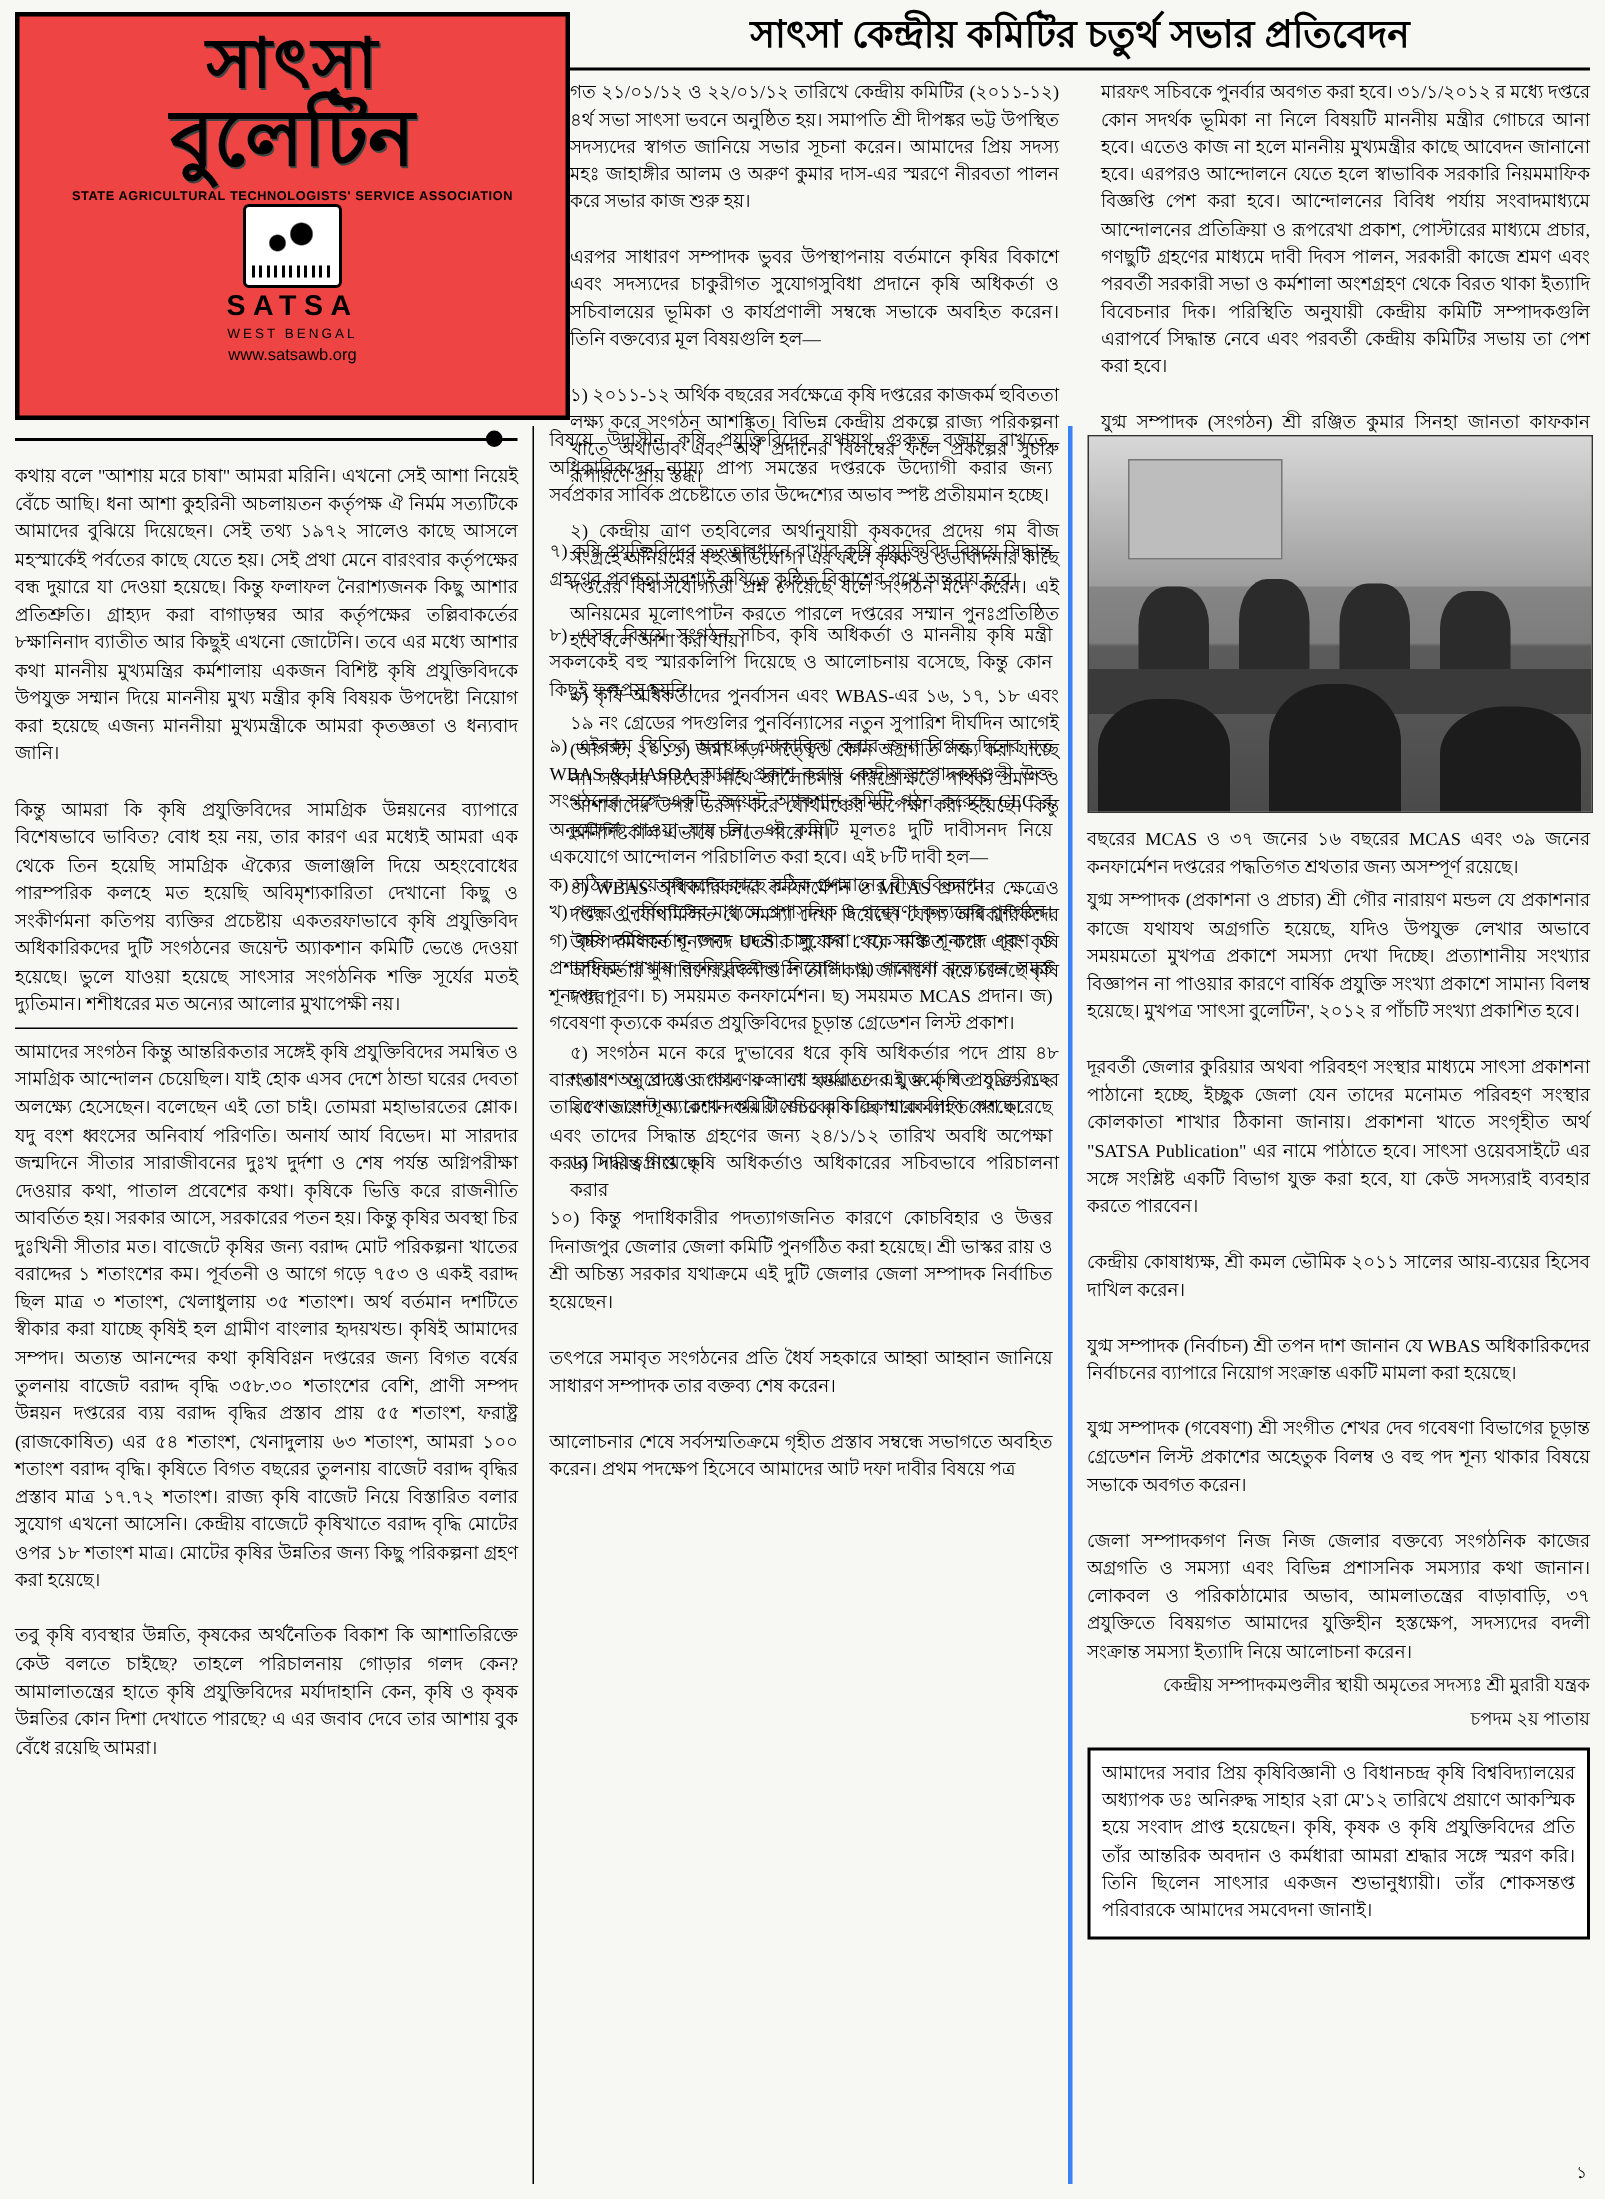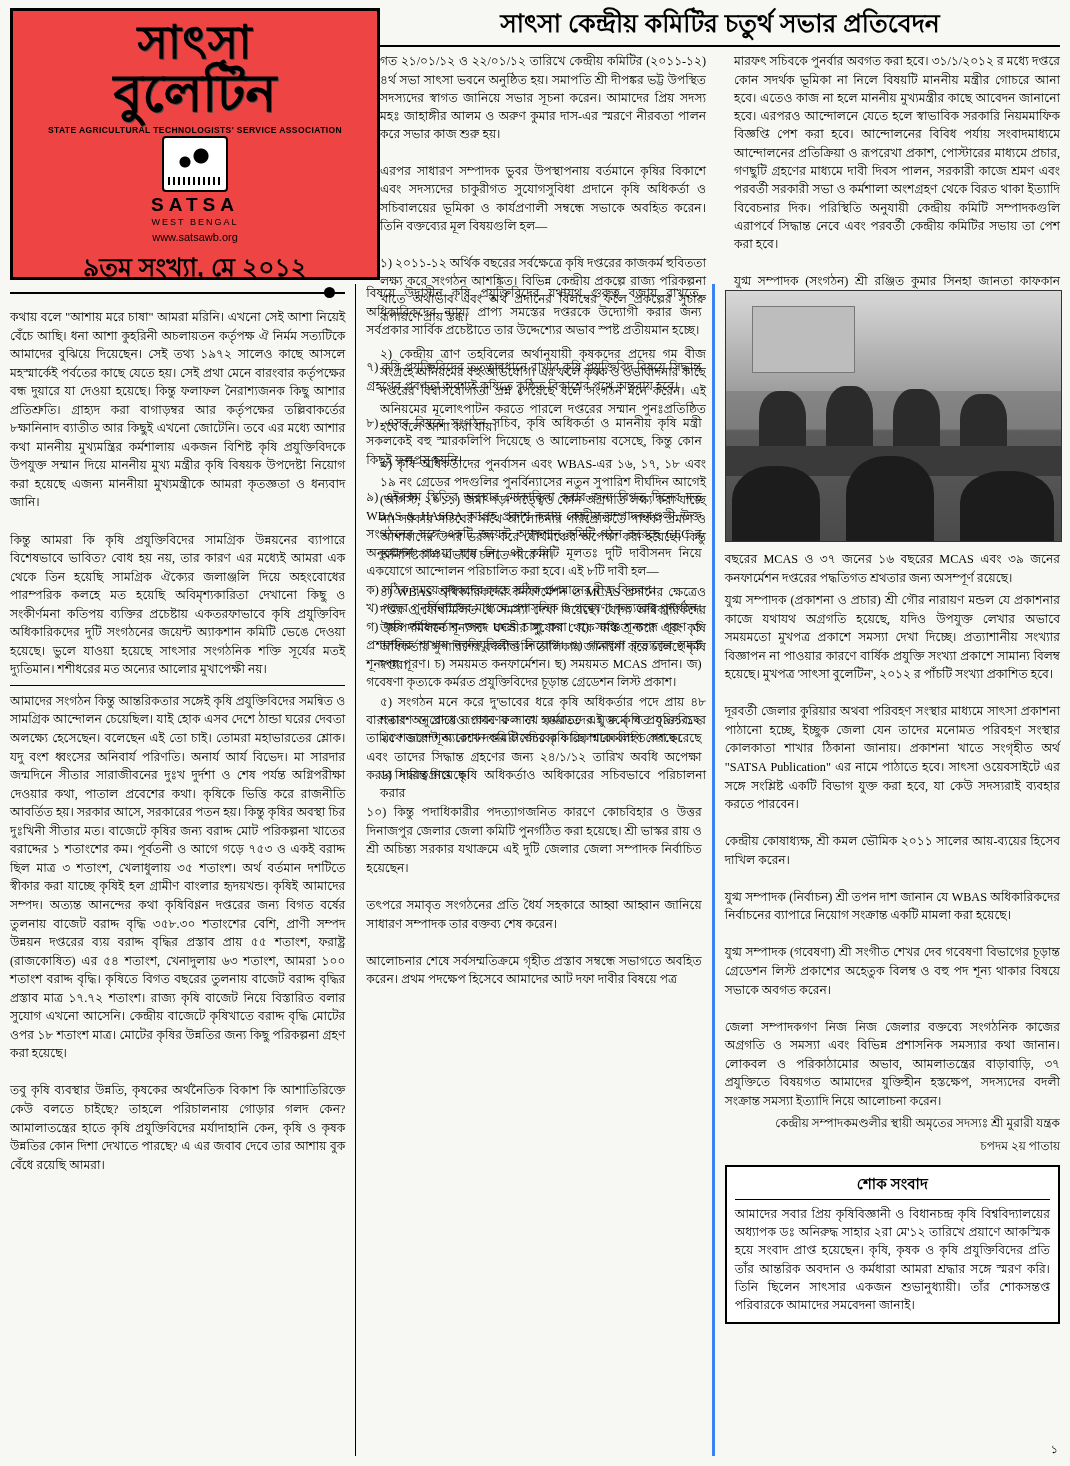--- a/index.html
+++ b/index.html
@@ -274,21 +274,20 @@
       <div class="logo-title2">বুলেটিন</div>
 
       <div class="emblem-wrap">
         <div class="emblem-arc">STATE AGRICULTURAL TECHNOLOGISTS' SERVICE ASSOCIATION</div>
         <div class="emblem-circle"></div>
         <div class="emblem-name">SATSA</div>
         <div class="emblem-sub">WEST BENGAL</div>
       </div>
 
       <div class="emblem-url">www.satsawb.org</div>
-      <div class="issue-line">৯তম সংখ্যা, মে ২০১২</div>
     </div>
 
     <div class="headline-box">
       <div class="headline">সাৎসা কেন্দ্রীয় কমিটির চতুর্থ সভার প্রতিবেদন</div>
       <div class="head-cols">
         <div class="head-col" style="white-space:pre-line;">গত ২১/০১/১২ ও ২২/০১/১২ তারিখে কেন্দ্রীয় কমিটির (২০১১-১২) ৪র্থ সভা সাৎসা ভবনে অনুষ্ঠিত হয়। সমাপতি শ্রী দীপঙ্কর ভট্ট উপস্থিত সদস্যদের স্বাগত জানিয়ে সভার সূচনা করেন। আমাদের প্রিয় সদস্য মহঃ জাহাঙ্গীর আলম ও অরুণ কুমার দাস-এর স্মরণে নীরবতা পালন করে সভার কাজ শুরু হয়।
 
 এরপর সাধারণ সম্পাদক ভুবর উপস্থাপনায় বর্তমানে কৃষির বিকাশে এবং সদস্যদের চাকুরীগত সুযোগসুবিধা প্রদানে কৃষি অধিকর্তা ও সচিবালয়ের ভূমিকা ও কার্যপ্রণালী সম্বন্ধে সভাকে অবহিত করেন। তিনি বক্তব্যের মূল বিষয়গুলি হল—
 
 ১) ২০১১-১২ অর্থিক বছরের সর্বক্ষেত্রে কৃষি দপ্তরের কাজকর্ম হুবিততা লক্ষ্য করে সংগঠন আশঙ্কিত। বিভিন্ন কেন্দ্রীয় প্রকল্পে রাজ্য পরিকল্পনা খাতে অর্থাভাব এবং অর্থ প্রদানের বিলম্বের ফলে প্রকল্পের সুচারু রূপায়ণে প্রায় স্তব্ধ।
@@ -371,21 +370,20 @@
 যুগ্ম সম্পাদক (নির্বাচন) শ্রী তপন দাশ জানান যে WBAS অধিকারিকদের নির্বাচনের ব্যাপারে নিয়োগ সংক্রান্ত একটি মামলা করা হয়েছে।
 
 যুগ্ম সম্পাদক (গবেষণা) শ্রী সংগীত শেখর দেব গবেষণা বিভাগের চূড়ান্ত গ্রেডেশন লিস্ট প্রকাশের অহেতুক বিলম্ব ও বহু পদ শূন্য থাকার বিষয়ে সভাকে অবগত করেন।
 
 জেলা সম্পাদকগণ নিজ নিজ জেলার বক্তব্যে সংগঠনিক কাজের অগ্রগতি ও সমস্যা এবং বিভিন্ন প্রশাসনিক সমস্যার কথা জানান। লোকবল ও পরিকাঠামোর অভাব, আমলাতন্ত্রের বাড়াবাড়ি, ৩৭ প্রযুক্তিতে বিষয়গত আমাদের যুক্তিহীন হস্তক্ষেপ, সদস্যদের বদলী সংক্রান্ত সমস্যা ইত্যাদি নিয়ে আলোচনা করেন।</div>
 
       <div class="right-sign">কেন্দ্রীয় সম্পাদকমণ্ডলীর স্থায়ী অমৃতের সদস্যঃ শ্রী মুরারী যন্ত্রক</div>
       <div class="right-sign">চপদম ২য় পাতায়</div>
 
       <div class="shok-box">
-        <div class="shok-title">শোক সংবাদ</div>
         <div style="white-space:pre-line; font-size:12.2px; line-height:1.5;">আমাদের সবার প্রিয় কৃষিবিজ্ঞানী ও বিধানচন্দ্র কৃষি বিশ্ববিদ্যালয়ের অধ্যাপক ডঃ অনিরুদ্ধ সাহার ২রা মে'১২ তারিখে প্রয়াণে আকস্মিক হয়ে সংবাদ প্রাপ্ত হয়েছেন। কৃষি, কৃষক ও কৃষি প্রযুক্তিবিদের প্রতি তাঁর আন্তরিক অবদান ও কর্মধারা আমরা শ্রদ্ধার সঙ্গে স্মরণ করি। তিনি ছিলেন সাৎসার একজন শুভানুধ্যায়ী। তাঁর শোকসন্তপ্ত পরিবারকে আমাদের সমবেদনা জানাই।</div>
       </div>
 
       <div class="pg-num" style="bottom:-2px;">১</div>
     </div>
 
   </div>
 </div>
 
 </body></html>

